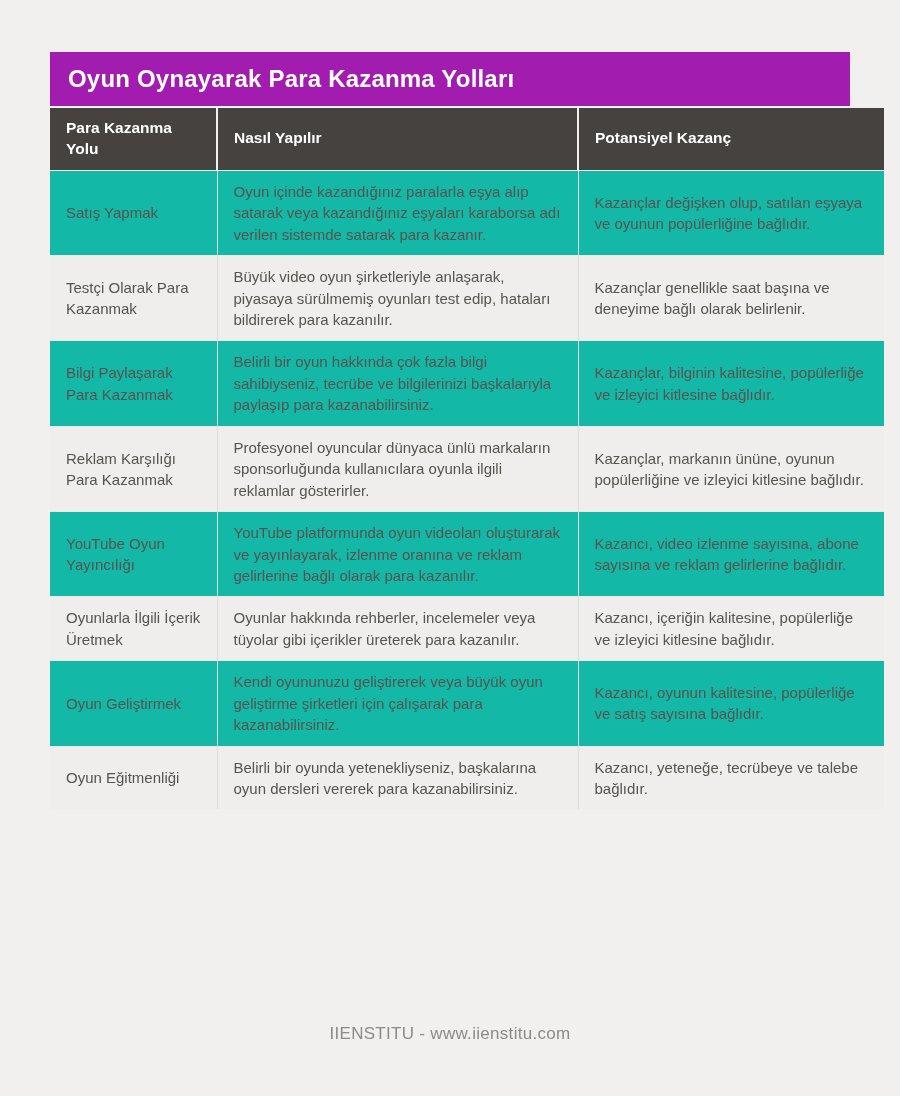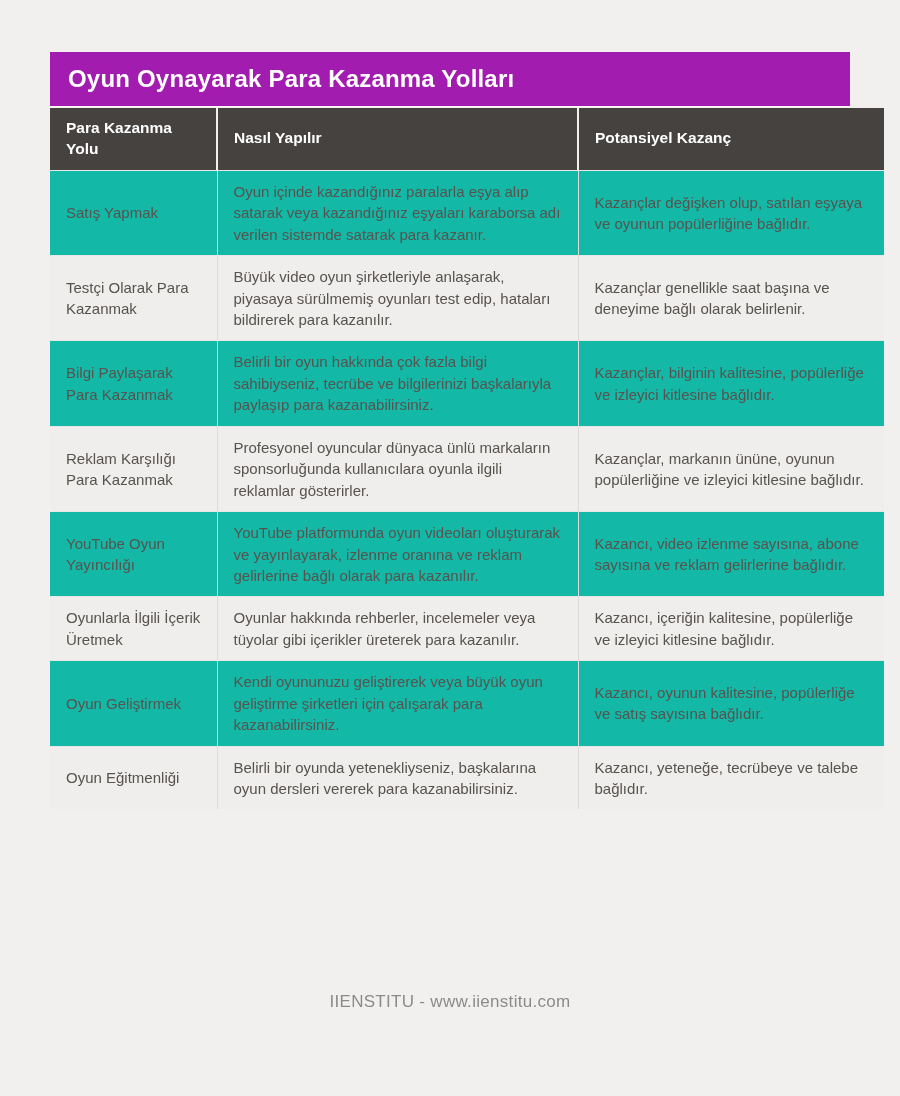--- a/index.html
+++ b/index.html
@@ -59,21 +59,21 @@
     padding: 10px 16px;
     vertical-align: middle;
     line-height: 1.43;
     border-top: 1px solid #e8e7e5;
   }
   tbody td + td { border-left: 1px solid #dddcda; }
   tbody tr:nth-child(even) { background: #efeeec; }
   tbody tr { min-height: 64px; }
   .footer {
     position: absolute;
-    top: 992px;
+    top: 1024px;
     left: 0;
     width: 900px;
     text-align: center;
     color: #8d8b89;
     font-size: 17px;
     letter-spacing: 0.3px;
   }
 </style>
 </head>
 <body>

